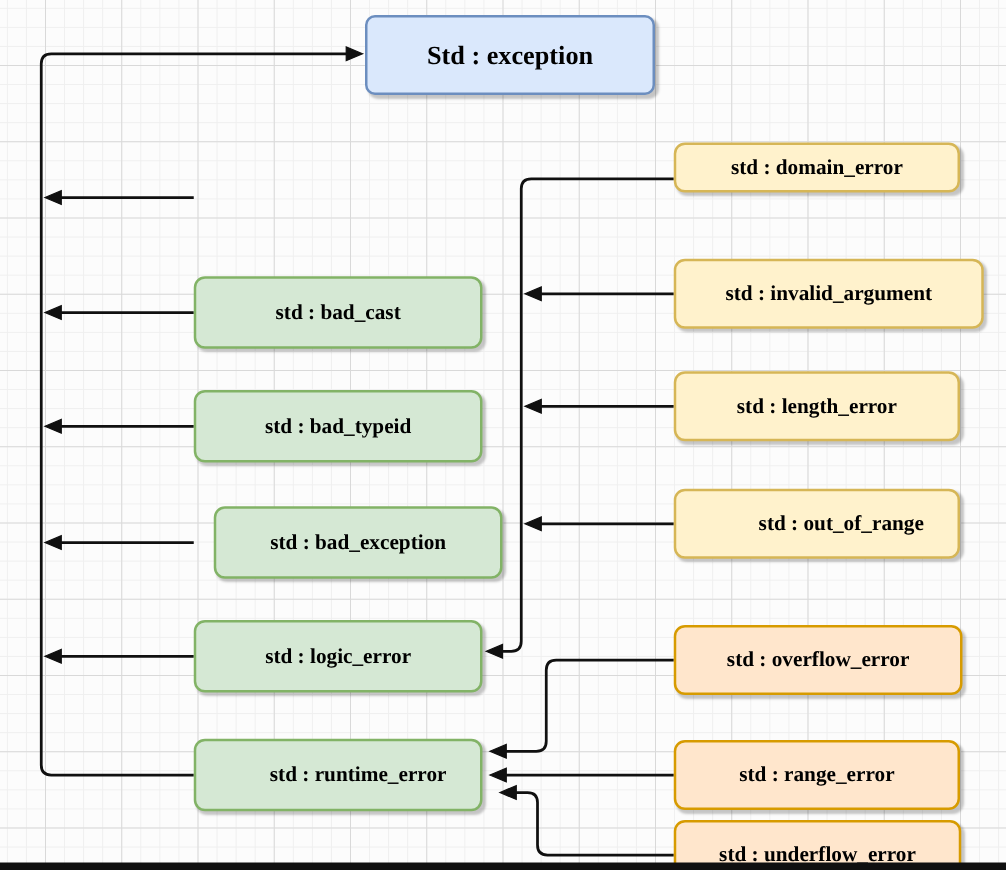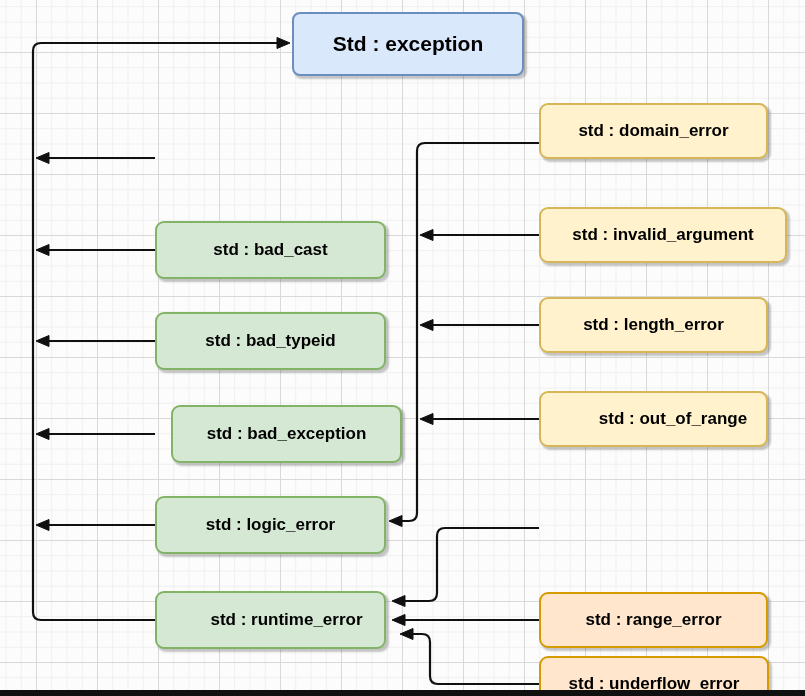--- a/index.html
+++ b/index.html
@@ -17,20 +17,21 @@
   }
   svg.wires{position:absolute;left:0;top:0;z-index:1;}
   svg.wires path{fill:none;stroke:#101010;stroke-width:2.2px;}
   svg.wires polygon{fill:#101010;stroke:#101010;}
   .node{
     position:absolute;z-index:2;display:flex;align-items:center;justify-content:center;
     border:2px solid;border-radius:9px;box-sizing:border-box;
     font-weight:700;font-size:17px;color:#000;text-align:right;
     box-shadow:2.5px 2.5px 2px rgba(0,0,0,0.22);
     white-space:nowrap;
+    font-family:Liberation Serif, serif;
   }
   .node.root{background:#dae8fc;border-color:#6c8ebf;font-size:21px;border-radius:8px;}
   .node.green{background:#d5e8d4;border-color:#82b366;}
   .node.yellow{background:#fff2cc;border-color:#d6b656;}
   .node.orange{background:#ffe6cc;border-color:#d79b00;}
   #bottom-bar{position:absolute;left:0;top:690px;width:805px;height:6px;background:#101010;z-index:3;}
 </style>
 </head>
 <body>
 
@@ -107,33 +108,36 @@
   <div class="node green" style="left:155px;top:405px;width:231px;height:58px;margin-left:16px;">
     <span>std : bad_exception</span>
   </div>
   <div class="node green" style="left:155px;top:496px;width:231px;height:58px;">
     <span>std : logic_error</span>
   </div>
   <div class="node green" style="left:155px;top:591px;width:231px;height:58px;padding-left:32px;">
     <span>std : runtime_error</span>
   </div>
 
-  <div class="node yellow" style="left:539px;top:103px;width:229px;height:56px;">
+  <div class="node yellow" style="left:539px;top:114px;width:229px;height:40px;">
     <span>std : domain_error</span>
   </div>
   <div class="node yellow" style="left:539px;top:207px;width:248px;height:56px;">
     <span>std : invalid_argument</span>
   </div>
   <div class="node yellow" style="left:539px;top:297px;width:229px;height:56px;">
     <span>std : length_error</span>
   </div>
   <div class="node yellow" style="left:539px;top:391px;width:229px;height:56px;padding-left:39px;">
     <span>std : out_of_range</span>
   </div>
 
+  <div class="node orange" style="left:539px;top:500px;width:231px;height:56px;">
+    <span>std : overflow_error</span>
+  </div>
   <div class="node orange" style="left:539px;top:592px;width:229px;height:56px;">
     <span>std : range_error</span>
   </div>
   <div class="node orange" style="left:539px;top:656px;width:230px;height:56px;">
     <span>std : underflow_error</span>
   </div>
 
   <div id="bottom-bar"></div>
 </div>
 

